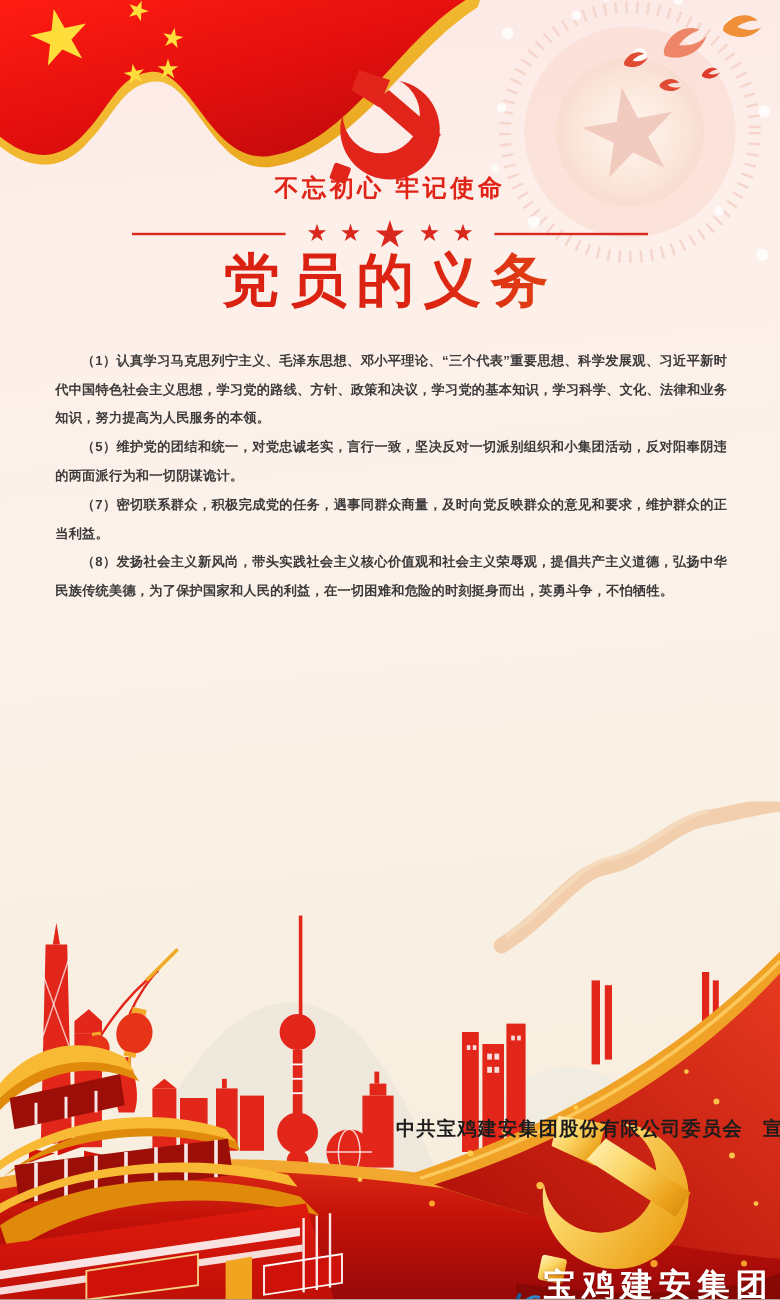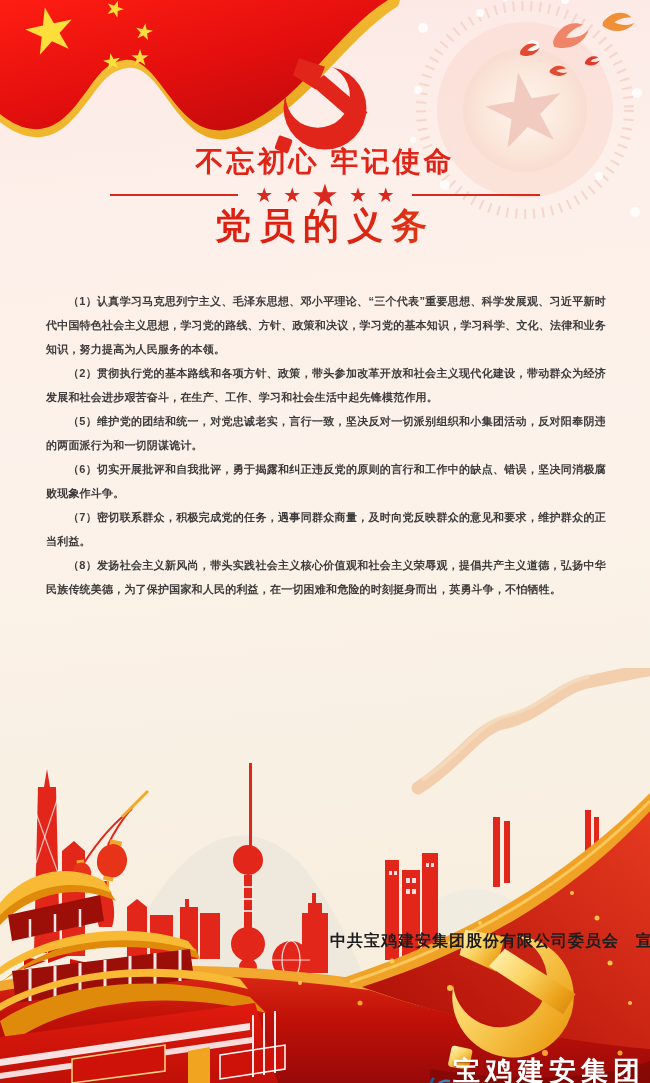--- a/index.html
+++ b/index.html
@@ -5,34 +5,34 @@
   html,body{margin:0;padding:0;background:#888;}
   .poster{
     position:relative;width:650px;height:1083px;overflow:hidden;
     font-family:"Liberation Sans",sans-serif;
     background:linear-gradient(175deg,#fce8e5 0%,#fdefe9 18%,#fcf2ea 42%,#f9f0e4 70%,#f6edda 100%);
   }
   .abs{position:absolute;}
   
   .slogan{
     top:143px;left:0;width:650px;text-align:center;
-    font-size:28px;font-weight:700;letter-spacing:3px;color:#e0241七;
+    font-size:20px;font-weight:700;letter-spacing:3px;color:#e0241七;
     color:#e02417;
   }
   .divider{
     top:182px;left:0;width:650px;height:26px;
     display:flex;align-items:center;justify-content:center;
   }
   .divider .line{width:128px;height:2px;background:#d9291e;}
   .divider .stars{display:flex;align-items:center;margin:0 12px;color:#d9291e;}
   .divider .st{font-size:20px;line-height:1;margin:0 5px;}
   .divider .st.big{font-size:31px;}
   .title{
     top:202px;left:0;width:650px;text-align:center;
-    font-size:36px;font-weight:700;letter-spacing:8px;
+    font-size:48px;font-weight:700;letter-spacing:8px;
     color:#dc2413;
     background:linear-gradient(92deg,#d91d10 0%,#dc2413 55%,#e14d15 78%,#ef9b21 100%);
     -webkit-background-clip:text;background-clip:text;
     -webkit-text-fill-color:transparent;
   }
   
   .bodytext{top:289px;left:46px;width:560px;}
   .bodytext p{
     margin:0;text-indent:2em;text-align:justify;
     font-size:11px;line-height:24px;font-weight:700;
@@ -151,27 +151,25 @@
       <span class="st">★</span>
     </div>
     <div class="line"></div>
   </div>
 
   <div class="abs title">党员的义务</div>
 
   <div class="abs bodytext">
     <p><span>（1）</span><span>认真学习马克思列宁主义、毛泽东思想、邓小平理论、“三个代表”重要思想、科学发展观、习近平新时代中国特色社会主义思想，学习党的路线、方针、政策和决议，学习党的基本知识，学习科学、文化、法律和业务知识，努力提高为人民服务的本领。</span></p>
 
-    <p><span>（2）</span><span>贯彻执行党的基本路线和各项方针、政策，带头参加改革开放和社会主义现代化建设，带动群众为经济发展和社会进步艰苦奋斗，在生产、工作、学习和社会生活中起先锋模范作用。</span></p>
 
 
 
     <p><span>（5）</span><span>维护党的团结和统一，对党忠诚老实，言行一致，坚决反对一切派别组织和小集团活动，反对阳奉阴违的两面派行为和一切阴谋诡计。</span></p>
 
-    <p><span>（6）</span><span>切实开展批评和自我批评，勇于揭露和纠正违反党的原则的言行和工作中的缺点、错误，坚决同消极腐败现象作斗争。</span></p>
 
     <p><span>（7）</span><span>密切联系群众，积极完成党的任务，遇事同群众商量，及时向党反映群众的意见和要求，维护群众的正当利益。</span></p>
 
     <p><span>（8）</span><span>发扬社会主义新风尚，带头实践社会主义核心价值观和社会主义荣辱观，提倡共产主义道德，弘扬中华民族传统美德，为了保护国家和人民的利益，在一切困难和危险的时刻挺身而出，英勇斗争，不怕牺牲。</span></p>
   </div>
 
   <svg class="abs gw" style="left:408px;top:668px;" width="242" height="140" viewBox="0 0 242 140">
     <path d="M10,120 C50,95 70,60 95,55 C130,48 150,20 180,14 C205,9 225,4 240,2" fill="none" stroke="#eaa66b" stroke-width="13" stroke-linecap="round"></path>
     <path d="M14,112 C52,88 72,54 98,48 C132,41 152,14 182,8" fill="none" stroke="#f3c693" stroke-width="4" opacity=".8"></path>
   </svg>

